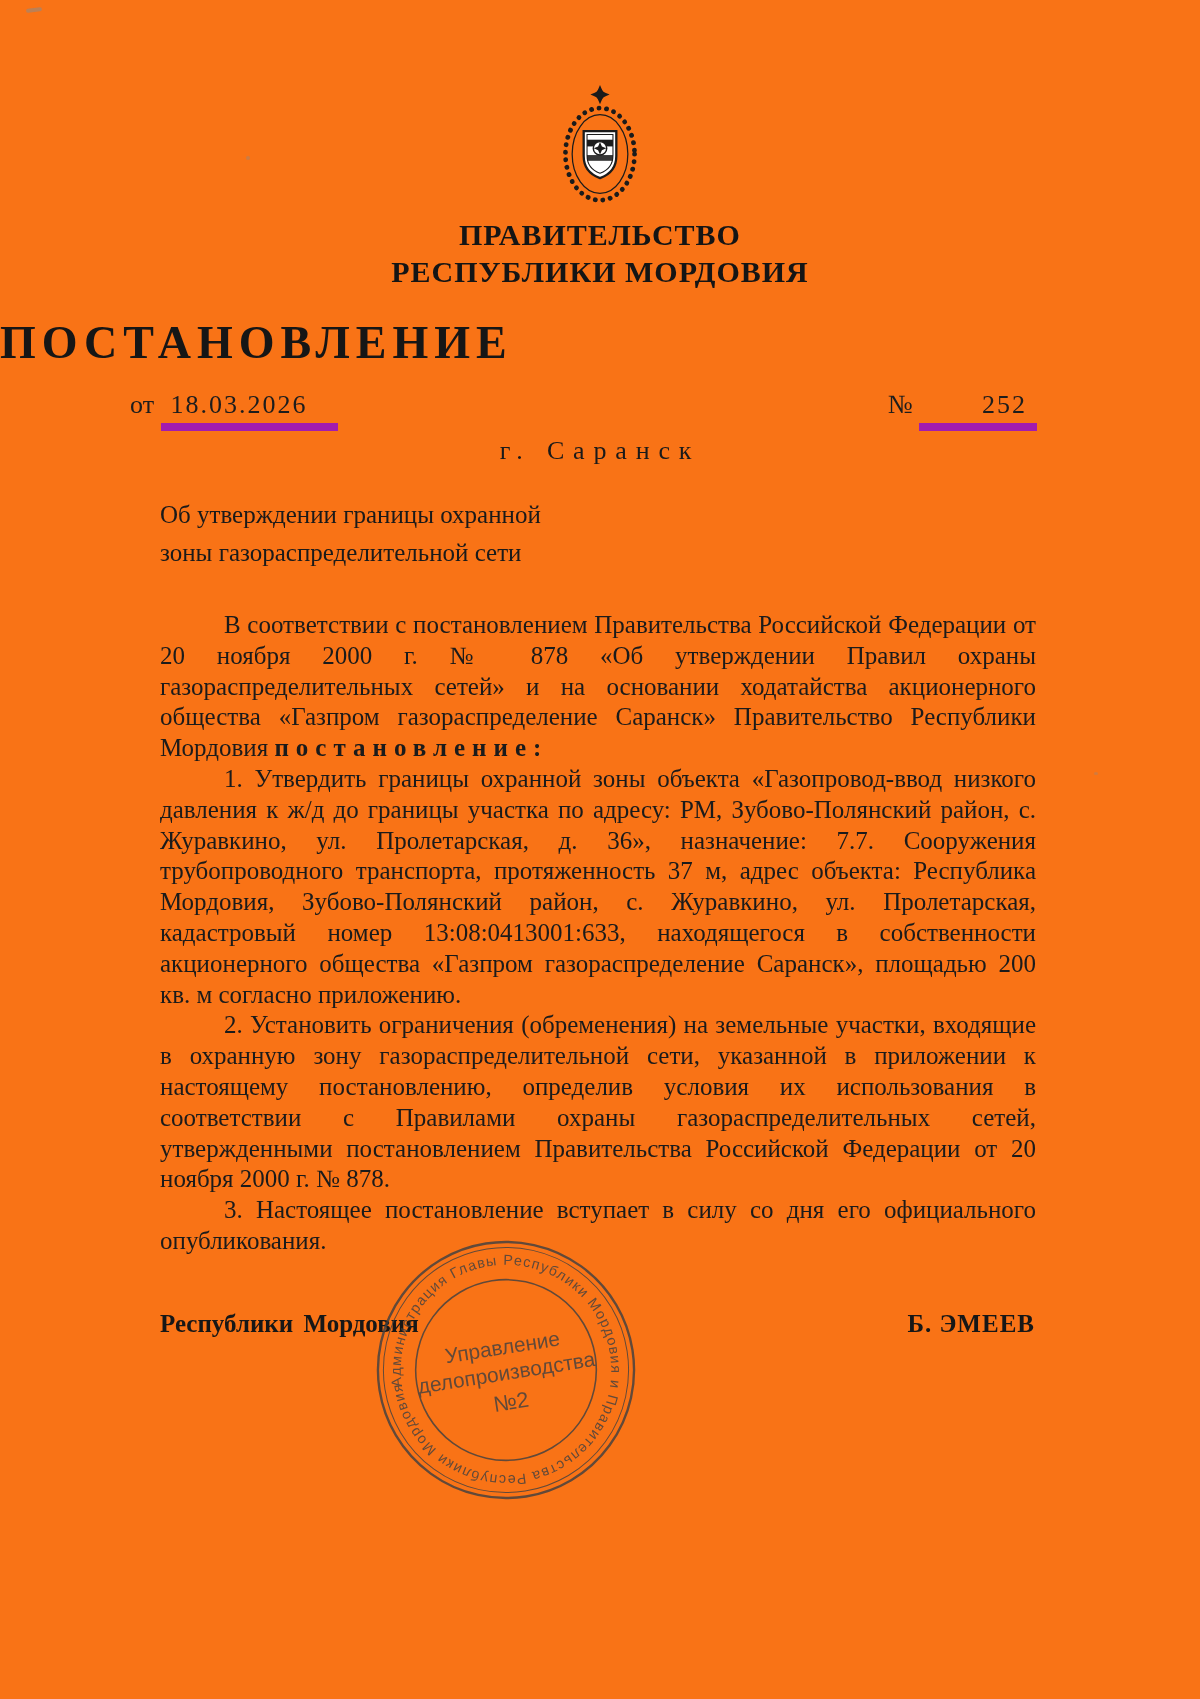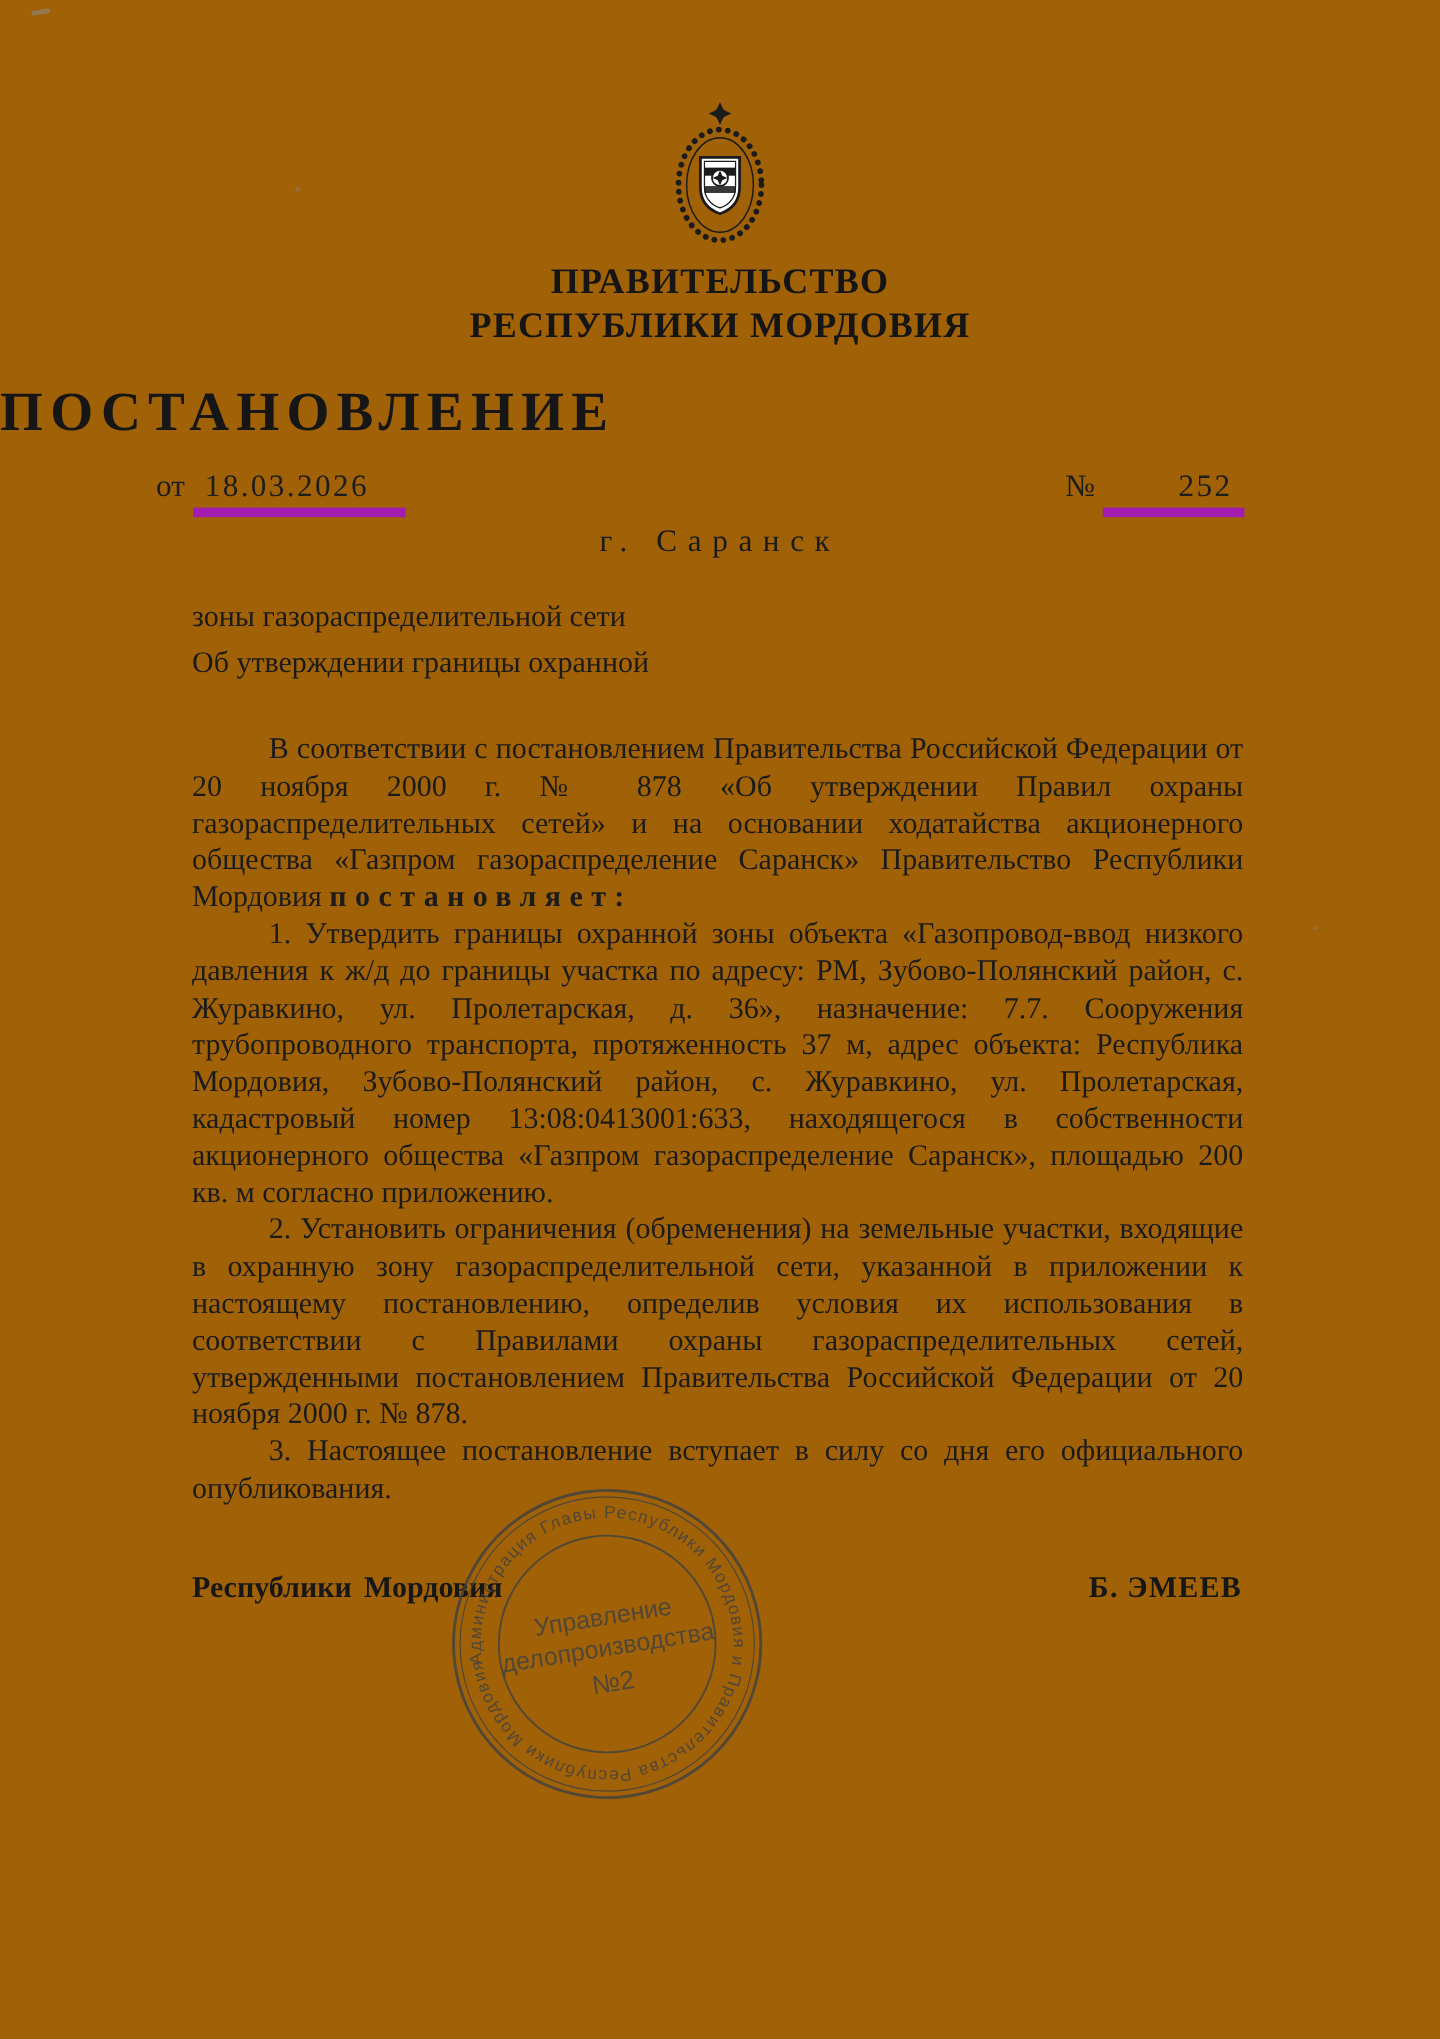--- a/index.html
+++ b/index.html
@@ -4,21 +4,21 @@
 <style>
   * { margin:0; padding:0; box-sizing:border-box; }
   html,body { width:1200px; height:1699px; }
   body {
     background:#ffffff;
     font-family:"Liberation Serif", serif;
     color:#1d1d1d;
     position:relative;
     overflow:hidden;
   }
-  .page { position:absolute; inset:0; background:#a16207; }
+  .page { position:absolute; inset:0; background:#f97316; }
 
   .emblem {
     position:absolute; top:84px; left:50%; transform:translateX(-50%);
   }
 
   .org {
     position:absolute; top:216px; left:0; right:0;
     text-align:center; font-weight:bold; font-size:30px; line-height:37px;
     letter-spacing:1px; color:#151515;
   }
@@ -120,27 +120,27 @@
     </div>
     <div class="num-right">
       <span>№</span>
       <span class="u num">252</span>
     </div>
   </div>
 
   <div class="city">г. Саранск</div>
 
   <div class="subject">
+    <div>Об утверждении границы охранной</div>
     <div>зоны газораспределительной сети</div>
-    <div>Об утверждении границы охранной</div>
   </div>
 
   <div class="body-text">
     <p><span>В соответствии с постановлением Правительства Российской Федерации от 20 ноября 2000 г. № 878 «Об утверждении Правил охраны газораспределительных сетей» и на основании ходатайства акционерного общества «Газпром газораспределение Саранск» Правительство Республики Мордовия</span>
-      <span class="resolves">постановляет:</span></p>
+      <span class="resolves">постановление:</span></p>
     <p>1. Утвердить границы охранной зоны объекта «Газопровод-ввод низкого давления к ж/д до границы участка по адресу: РМ, Зубово-Полянский район, с. Журавкино, ул. Пролетарская, д. 36», назначение: 7.7. Сооружения трубопроводного транспорта, протяженность 37 м, адрес объекта: Республика Мордовия, Зубово-Полянский район, с. Журавкино, ул. Пролетарская, кадастровый номер 13:08:0413001:633, находящегося в собственности акционерного общества «Газпром газораспределение Саранск», площадью 200 кв. м согласно приложению.</p>
     <p>2. Установить ограничения (обременения) на земельные участки, входящие в охранную зону газораспределительной сети, указанной в приложении к настоящему постановлению, определив условия их использования в соответствии с Правилами охраны газораспределительных сетей, утвержденными постановлением Правительства Российской Федерации от 20 ноября 2000 г. № 878.</p>
     <p>3. Настоящее постановление вступает в силу со дня его официального опубликования.</p>
   </div>
 
   <div class="sign-row">
     <div class="sign-pos">
       <div>Республики Мордовия</div>
     </div>
     <div class="sign-name">Б. ЭМЕЕВ</div>

